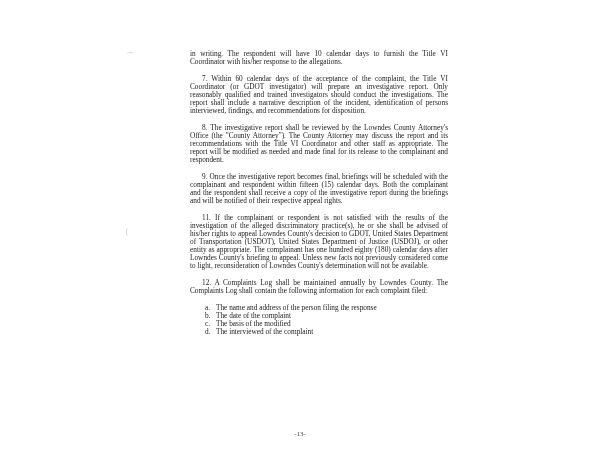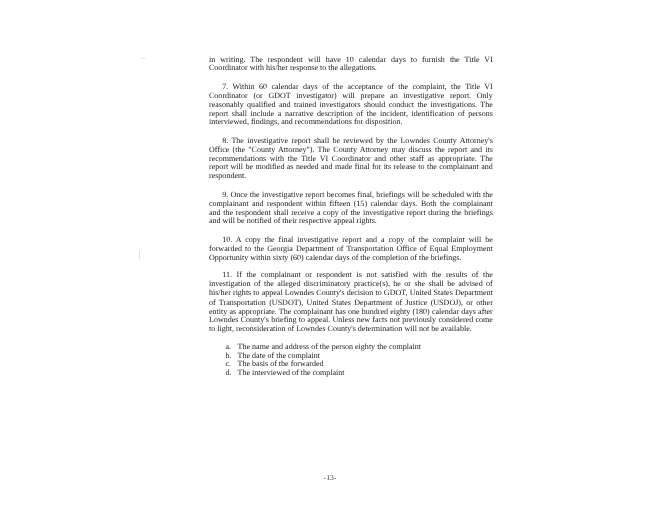--- a/index.html
+++ b/index.html
@@ -28,23 +28,23 @@
 <body>
 
 <div class="mark mark1"></div>
 <div class="mark mark2"></div>
 
 <div class="page-text">
   <p class="para first">in writing.  The respondent will have 10 calendar days to furnish the Title VI Coordinator with his/her response to the allegations.</p>
   <p class="para">7.  Within 60 calendar days of the acceptance of the complaint, the Title VI Coordinator (or GDOT investigator) will prepare an investigative report.  Only reasonably qualified and trained investigators should conduct the investigations.  The report shall include a narrative description of the incident, identification of persons interviewed, findings, and recommendations for disposition.</p>
   <p class="para">8.  The investigative report shall be reviewed by the Lowndes County Attorney's Office (the "County Attorney").   The County Attorney may discuss the report and its recommendations with the Title VI Coordinator and other staff as appropriate.  The report will be modified as needed and made final for its release to the complainant and respondent.</p>
   <p class="para">9.  Once the investigative report becomes final, briefings will be scheduled with the complainant and respondent within fifteen (15) calendar days.  Both the complainant and the respondent shall receive a copy of the investigative report during the briefings and will be notified of their respective appeal rights.</p>
-  <p class="para">10. A copy the final investigative report and a copy of the complaint will be forwarded to the Georgia Department of Transportation Office of Equal Employment Opportunity within sixty (60) calendar days of the completion of the briefings.</p>
   <p class="para">11. If the complainant or respondent is not satisfied with the results of the investigation of the alleged discriminatory practice(s), he or she shall be advised of his/her rights to appeal Lowndes County's decision to GDOT, United States Department of Transportation (USDOT), United States Department of Justice (USDOJ), or other entity as appropriate.  The complainant has one hundred eighty (180) calendar days after Lowndes County's briefing to appeal.  Unless new facts not previously considered come to light, reconsideration of Lowndes County's determination will not be available.</p>
+  <p class="para" style="margin-bottom:9px">12. A Complaints Log shall be maintained annually by Lowndes County.  The Complaints Log shall contain the following information for each complaint filed:</p>
   <ul class="list">
-    <li><span class="letter">a.</span><span>The name and address of the person eighty the complaint</span></li>
+    <li><span class="letter">a.</span><span>The name and address of the person filing the response</span></li>
     <li><span class="letter">b.</span><span>The date of the complaint</span></li>
-    <li><span class="letter">c.</span><span>The basis of the forwarded</span></li>
+    <li><span class="letter">c.</span><span>The basis of the modified</span></li>
     <li><span class="letter">d.</span><span>The interviewed of the complaint</span></li>
   </ul>
 </div>
 
 <div class="page-number">-13-</div>
 
 </body></html>

